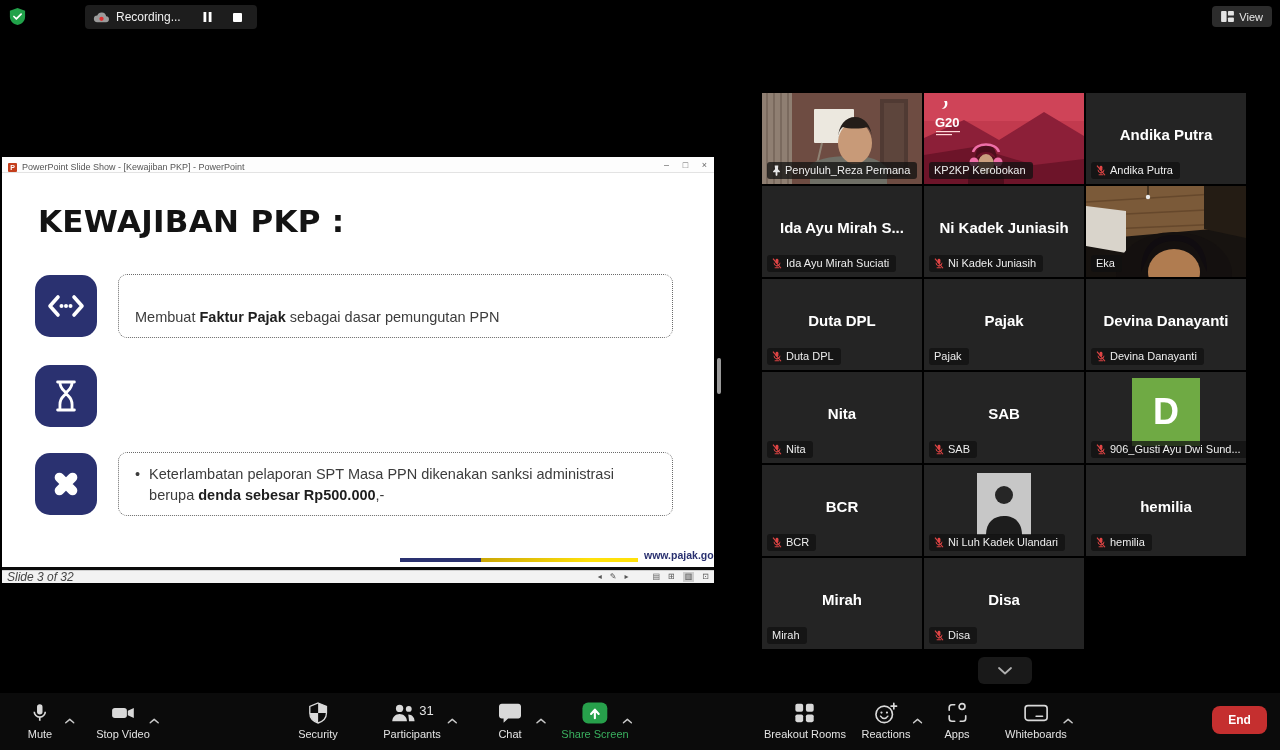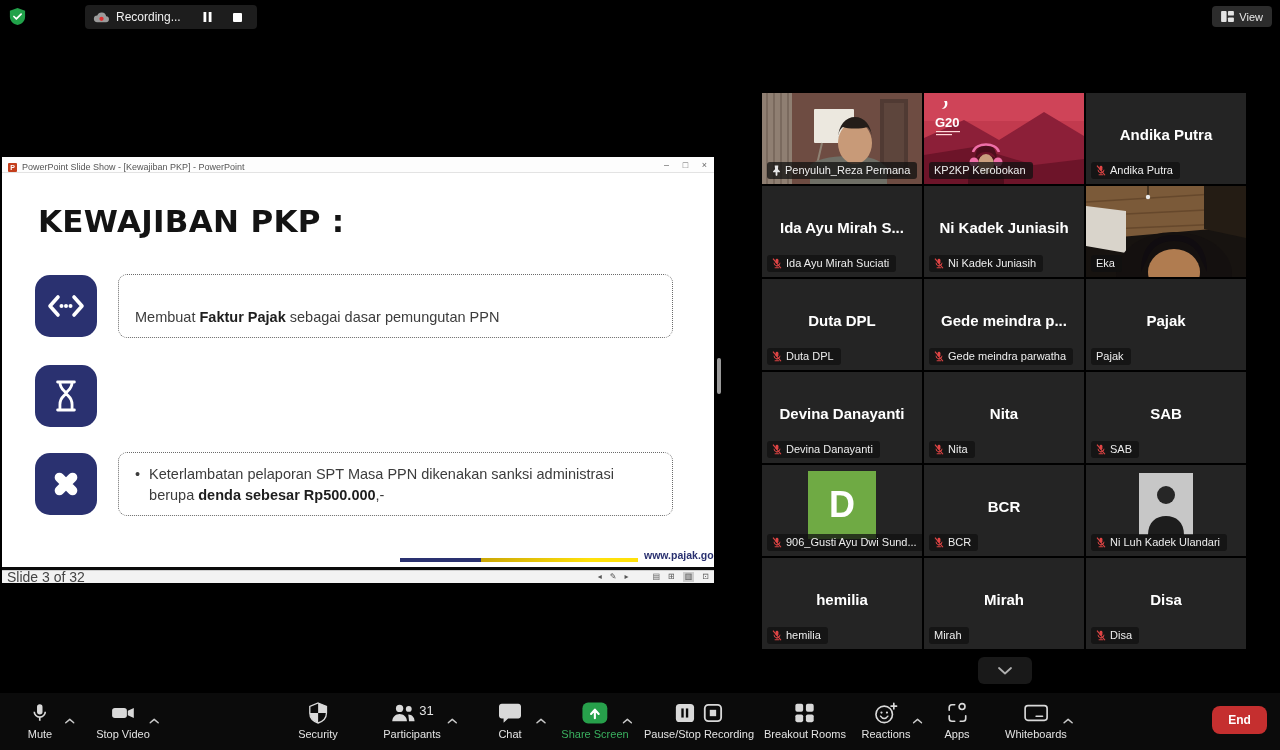--- a/index.html
+++ b/index.html
@@ -35,21 +35,21 @@
   .r2 .sbox .txt{text-align:justify;}
   .b{font-weight:bold;color:#1e1e1e;}
   .bullet-row{display:flex;}
   .bullet{margin-right:9px;color:#3c3c3c;}
   .sline{position:absolute;left:398px;top:385px;width:238px;height:3.5px;
     background:linear-gradient(90deg,#2a3170 0%,#2a3170 34%,#caa606 34%,#ffe10a 80%);}
   .surl{position:absolute;left:642px;top:376px;font-size:10.5px;font-weight:bold;color:#2a3170;}
   .ppt-strip{height:3px;background:#0a0a0a;}
   .ppt-status{height:13px;background:#f2f2f2;border-top:1px solid #cfcfcf;display:flex;
     align-items:center;justify-content:space-between;padding:0 5px;box-sizing:border-box;}
-  .sb-counter{font-size:14px;color:#444;}
+  .sb-counter{font-size:12px;color:#444;font-style:italic;}
   .sb-icons{display:flex;align-items:center;gap:8px;font-size:8px;color:#555;}
   .sb-icons span{cursor:pointer;line-height:10px;}
   .sb-icons .hl{background:#cdcdcd;padding:0 2px;}
   .scrollnub{position:absolute;left:717px;top:358px;width:4px;height:36px;background:#9a9a9a;border-radius:2px;cursor:grab;}
 
   
   .pgrid{position:absolute;left:762px;top:93px;display:grid;
     grid-template-columns:repeat(3,160px);grid-auto-rows:91px;gap:2px;}
   .tile{position:relative;background:#242424;overflow:hidden;}
   .tile.active{outline:3px solid #c9d64b;outline-offset:-3px;}
@@ -310,29 +310,20 @@
   <div class="tile">
     <div class="cname">Duta DPL</div>
     <div class="chip">
       <svg width="10" height="11" viewBox="0 0 12 13">
           <use href="#i-micoff"></use>
         </svg>
       <span>Duta DPL</span>
     </div>
   </div>
 
-  <div class="tile">
-    <div class="cname">Gede meindra p...</div>
-    <div class="chip">
-      <svg width="10" height="11" viewBox="0 0 12 13">
-          <use href="#i-micoff"></use>
-        </svg>
-      <span>Gede meindra parwatha</span>
-    </div>
-  </div>
 
   <div class="tile">
     <div class="cname">Pajak</div>
     <div class="chip">
       <span>Pajak</span>
     </div>
   </div>
 
   <div class="tile">
     <div class="cname">Devina Danayanti</div>
@@ -516,34 +507,20 @@
       </svg>
       <span class="chev">
         <svg width="10" height="6" viewBox="0 0 10 6">
             <use href="#i-chevup"></use>
           </svg>
       </span>
     </div>
     <span class="tlbl green">Share Screen</span>
   </div>
 
-  <div class="titem" style="left:699px">
-    <div class="irow" style="gap:8px">
-      <svg width="20" height="20" viewBox="0 0 22 22">
-        <rect x="1" y="1" width="20" height="20" rx="4" fill="#d9d9d9"></rect>
-        <rect x="7" y="6" width="2.6" height="10" fill="#0b0b0b"></rect>
-        <rect x="12" y="6" width="2.6" height="10" fill="#0b0b0b"></rect>
-      </svg>
-      <svg width="20" height="20" viewBox="0 0 22 22">
-        <rect x="2" y="2" width="18" height="18" rx="4" fill="none" stroke="#d9d9d9" stroke-width="2"></rect>
-        <rect x="7.5" y="7.5" width="7" height="7" fill="#d9d9d9"></rect>
-      </svg>
-    </div>
-    <span class="tlbl">Pause/Stop Recording</span>
-  </div>
 
   <div class="titem" style="left:805px">
     <div class="irow">
       <svg width="23" height="22" viewBox="0 0 24 24">
         <rect x="2" y="2" width="8.5" height="8.5" rx="2" fill="#d9d9d9"></rect>
         <rect x="13.5" y="2" width="8.5" height="8.5" rx="2" fill="#d9d9d9"></rect>
         <rect x="2" y="13.5" width="8.5" height="8.5" rx="2" fill="#d9d9d9"></rect>
         <rect x="13.5" y="13.5" width="8.5" height="8.5" rx="2" fill="#d9d9d9"></rect>
       </svg>
     </div>

